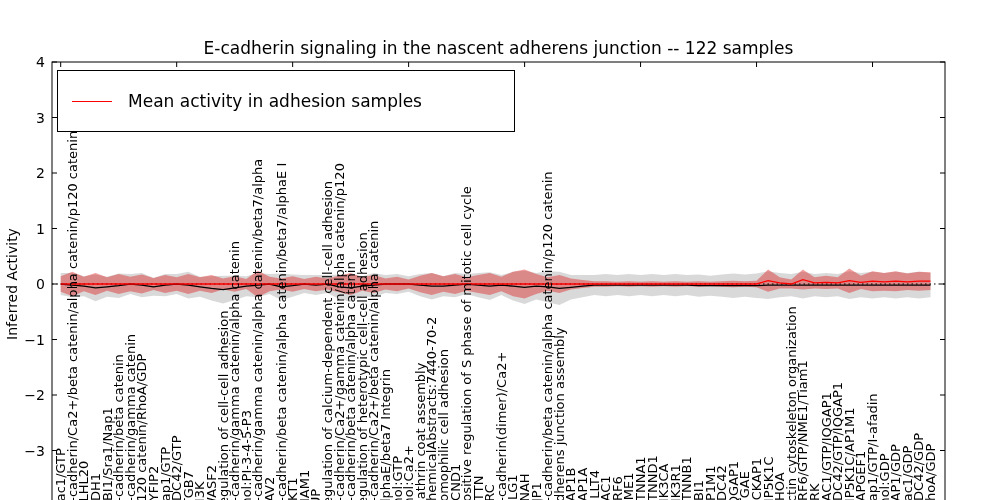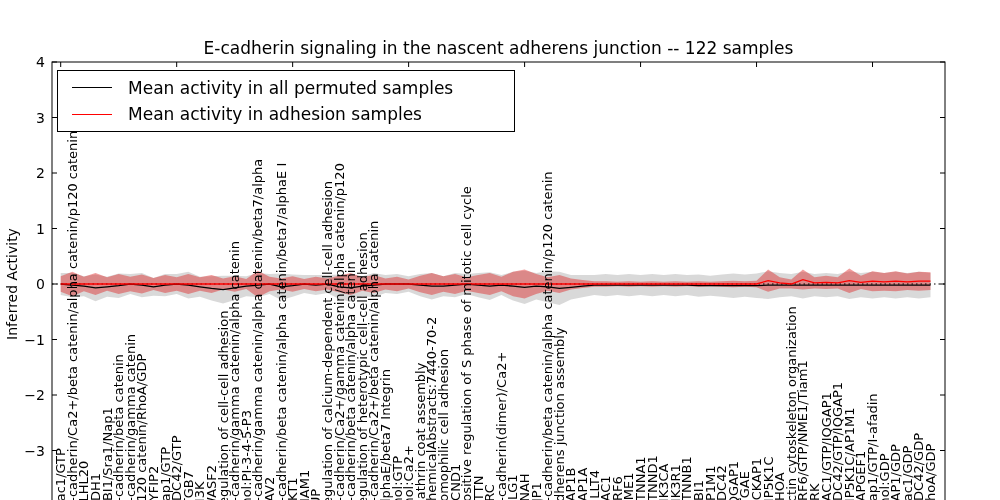--- a/index.html
+++ b/index.html
@@ -171,21 +171,17 @@
       <div class="xcat-label" style="left: 866.016px; top: 474px;">Rap1/GTP/I-afadin</div>
       <div class="xcat-label" style="left: 877.614px; top: 474px;">mol:GDP</div>
       <div class="xcat-label" style="left: 889.211px; top: 474px;">RAP1/GDP</div>
       <div class="xcat-label" style="left: 900.808px; top: 474px;">Rac1/GDP</div>
       <div class="xcat-label" style="left: 912.406px; top: 474px;">CDC42/GDP</div>
       <div class="xcat-label" style="left: 924.003px; top: 474px;">RhoA/GDP</div>
     </div>
 
   <div class="legend">
     <div class="legend-row">
-      <span class="legend-line" style="border-top-color: rgb(0, 0, 0);"></span>
-      <span class="legend-text">Mean activity in all permuted samples</span>
-    </div>
-    <div class="legend-row">
       <span class="legend-line" style="border-top-color: rgb(255, 0, 0);"></span>
       <span class="legend-text">Mean activity in adhesion samples</span>
     </div>
   </div>
 </div>
 
 </body></html>

